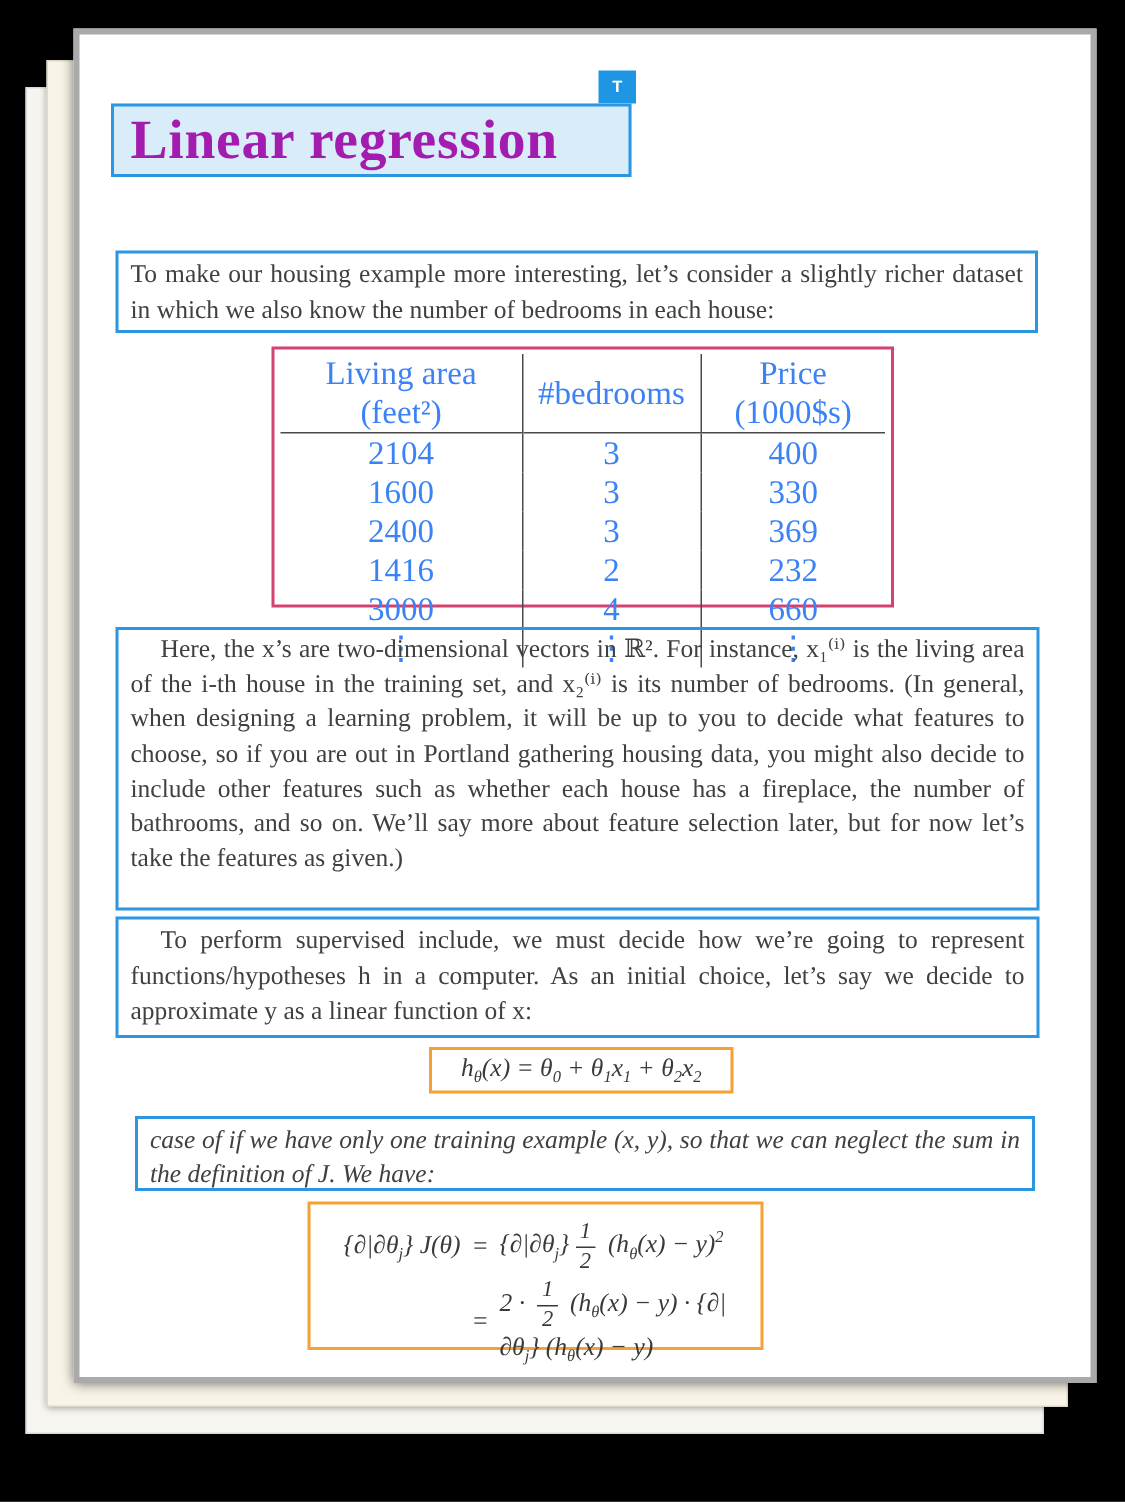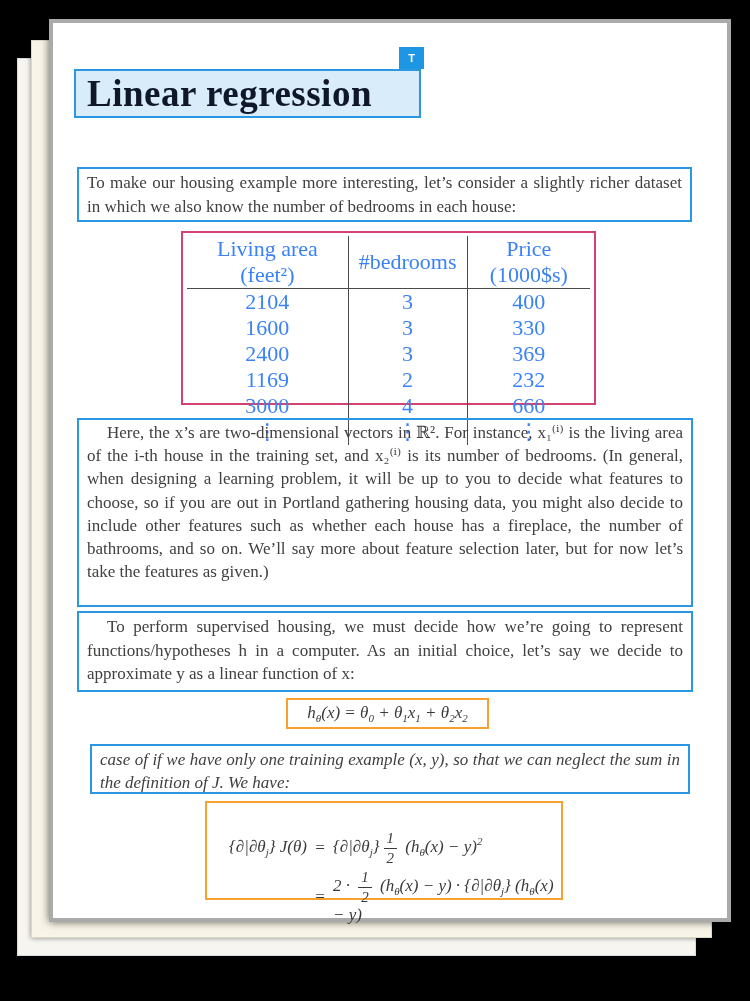--- a/index.html
+++ b/index.html
@@ -16,21 +16,21 @@
   .page1 { position:absolute; left:49px; top:19px; width:682px; height:903px;
            background:#fff; border:4px solid #aaaaaa; box-shadow:0 0 8px rgba(0,0,0,.6); }
 
   
   .ann { position:absolute; border:2px solid var(--highlight-blue,#2b96e2); background:transparent; }
   .ann.pink   { border-color:var(--highlight-pink,#d4426f); }
   .ann.orange { border-color:var(--highlight-orange,#f5a233); }
 
   .title-box { left:21px; top:46px; width:347px; height:49px;
                background:var(--title-fill,#d9ecf9); display:flex; align-items:center; }
-  .title-box .ttl { padding-left:11px; font-size:37px; font-weight:700; color:#0f172a;
+  .title-box .ttl { padding-left:11px; font-size:37px; font-weight:700; color:#a21caf;
                     letter-spacing:.5px; white-space:nowrap; }
   .title-tag { position:absolute; left:346px; top:24px; width:25px; height:22px;
                background:var(--tag-blue,#1e96e4); color:#fff;
                font-family:"Liberation Sans","DejaVu Sans",sans-serif; font-size:11px; font-weight:700;
                display:flex; align-items:center; justify-content:center; }
 
   .para { font-size:17px; line-height:23.5px; text-align:justify; padding:2px 8px; color:#404040; }
   .indent { text-indent:20px; }
   .p1 { left:24px; top:144px; width:615px; height:55px; }
   .p2 { left:24px; top:395px; width:616px; height:189px; overflow:hidden; }
@@ -50,21 +50,21 @@
 
   
   .math { font-style:italic; font-size:17px; color:#3a3a3a; }
   .math sub, .math sup { font-size:11px; font-style:italic; }
   .frac { display:inline-block; vertical-align:middle; text-align:center; margin:0 4px; line-height:1.1; }
   .fnum { display:block; font-size:15px; padding:0 3px 1px; border-bottom:1px solid #3a3a3a; }
   .fden { display:block; font-size:15px; padding:1px 3px 0; }
 
   .formula-box { left:233px; top:675px; width:203px; height:31px;
                  display:flex; align-items:center; justify-content:center; }
-  .deriv-box { left:152px; top:778px; width:358px; height:99px; padding:24px 4px; }
+  .deriv-box { left:152px; top:778px; width:304px; height:99px; padding:7px 4px; }
   .eqrow { display:grid; grid-template-columns:96px 26px 1fr; align-items:center; min-height:42px; }
   .eqrow .lhs { text-align:right; } .eqrow .rel { text-align:center; } .eqrow .rhs { text-align:left; }
 </style>
 </head>
 <body>
 
 <div class="stage">
   <div class="page-back page3"></div>
   <div class="page-back page2"></div>
 
@@ -98,21 +98,21 @@
               <td class="c1">1600</td>
               <td class="c2">3</td>
               <td class="c3">330</td>
             </tr>
             <tr>
               <td class="c1">2400</td>
               <td class="c2">3</td>
               <td class="c3">369</td>
             </tr>
             <tr>
-              <td class="c1">1169</td>
+              <td class="c1">1416</td>
               <td class="c2">2</td>
               <td class="c3">232</td>
             </tr>
             <tr>
               <td class="c1">3000</td>
               <td class="c2">4</td>
               <td class="c3">660</td>
             </tr>
             <tr>
               <td class="c1">⋮</td>
@@ -121,21 +121,21 @@
             </tr>
           </tbody>
       </table>
     </div>
 
     <div class="ann p2">
       <div class="para indent">Here, the x’s are two-dimensional vectors in ℝ². For instance, x₁⁽ⁱ⁾ is the living area of the i-th house in the training set, and x₂⁽ⁱ⁾ is its number of bedrooms. (In general, when designing a learning problem, it will be up to you to decide what features to choose, so if you are out in Portland gathering housing data, you might also decide to include other features such as whether each house has a fireplace, the number of bathrooms, and so on. We’ll say more about feature selection later, but for now let’s take the features as given.)</div>
     </div>
 
     <div class="ann p3">
-      <div class="para indent">To perform supervised housing, we must decide how we’re going to represent functions/hypotheses h in a computer. As an initial choice, let’s say we decide to approximate y as a linear function of x:</div>
+      <div class="para indent">To perform supervised include, we must decide how we’re going to represent functions/hypotheses h in a computer. As an initial choice, let’s say we decide to approximate y as a linear function of x:</div>
     </div>
 
     <div class="ann orange formula-box">
       <span class="math">h<sub>θ</sub>(x) = θ<sub>0</sub> + θ<sub>1</sub>x<sub>1</sub> + θ<sub>2</sub>x<sub>2</sub></span>
     </div>
 
     <div class="ann p4">
       <div class="para">case of if we have only one training example (x, y), so that we can neglect the sum in the definition of J. We have:</div>
     </div>
 

